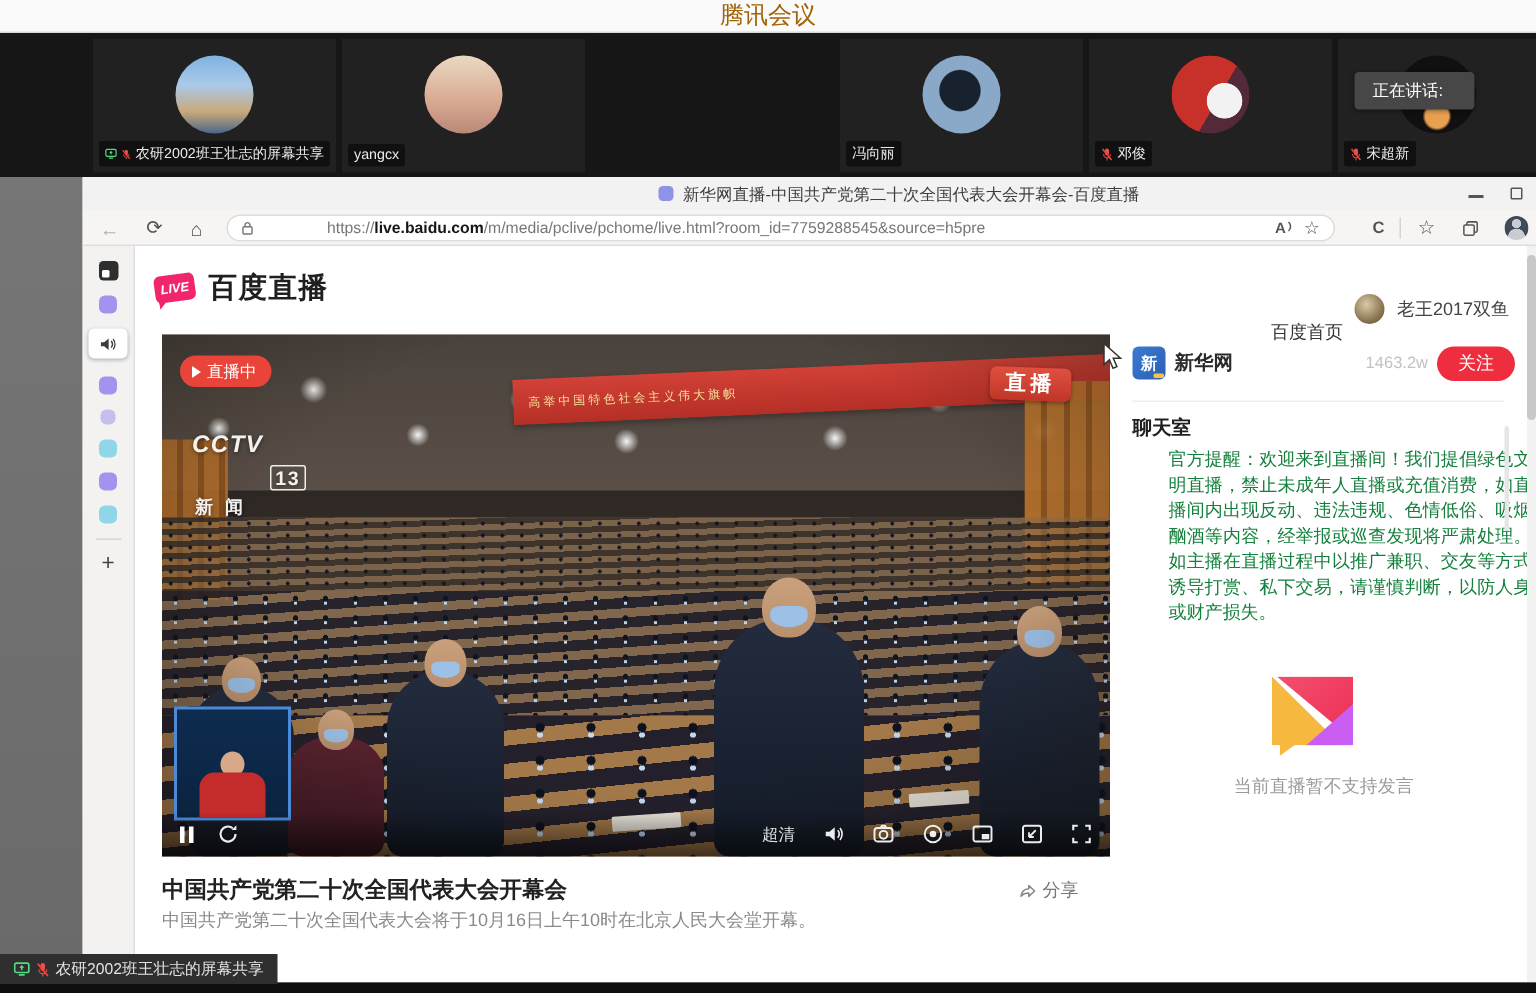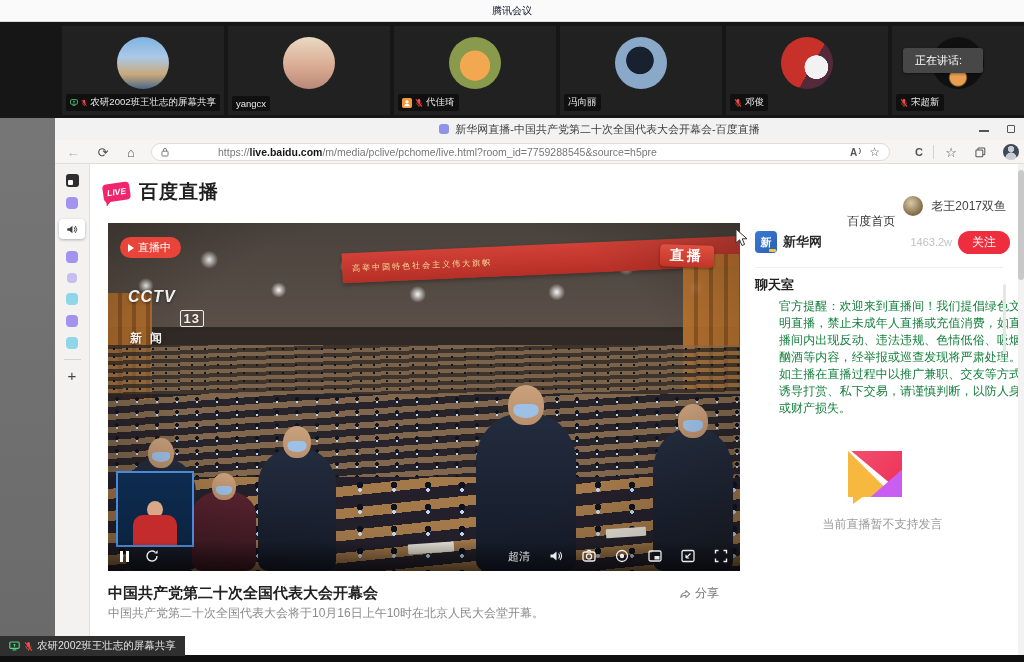--- a/index.html
+++ b/index.html
@@ -3,21 +3,21 @@
 <meta charset="utf-8">
 <style>
   html,body{margin:0;padding:0;background:#000;}
   #screen{position:relative;width:1024px;height:662px;overflow:hidden;
     font-family:"Liberation Sans","DejaVu Sans",sans-serif;background:#141414;}
   i,span,div{box-sizing:border-box;}
 
   
   .mt-titlebar{position:absolute;left:0;top:0;width:1024px;height:22px;background:#fafafa;
     border-bottom:1px solid #d8d8d8;display:flex;align-items:center;justify-content:center;
-    font-size:10px;color:#0f172a;}
+    font-size:16px;color:#a16207;}
   .strip{position:absolute;left:0;top:22px;width:1024px;height:96px;background:#161616;overflow:hidden;}
   .tile{position:absolute;top:4px;width:162px;height:89px;background:#212121;}
   .avatar{position:absolute;left:50%;top:11px;transform:translateX(-50%);width:52px;height:52px;border-radius:50%;}
   .av1{background:linear-gradient(180deg,#7fb3e0 0%,#aac9e8 38%,#c9a87a 72%,#49688a 100%);}
   .av2{background:linear-gradient(180deg,#ead9c2,#d8a890 60%,#b8887a);}
   .av3{background:radial-gradient(circle at 50% 55%,#f2a851 0 38%,#8a9a4c 40%);}
   .av4{background:radial-gradient(circle at 48% 45%,#18222e 0 34%,#8aa8c8 36%);}
   .av5{background:radial-gradient(circle at 68% 58%,#f2f2f2 0 25%,transparent 26%),linear-gradient(120deg,#c8302a 58%,#54293a 58%);}
   .av6{background:radial-gradient(circle at 50% 78%,#e8a050 0 16%,#101010 20%);}
   .tlabel{position:absolute;left:4px;bottom:4px;max-width:calc(100% - 8px);background:rgba(12,12,12,.82);
@@ -207,37 +207,20 @@
           </svg>
         <span>农研2002班王壮志的屏幕共享</span>
       </span>
     </div>
     <div class="tile" style="left:228px">
       <span class="avatar av2"></span>
       <span class="tlabel">
           <span>yangcx</span>
         </span>
     </div>
-    <div class="tile" style="left:394px">
-      <span class="avatar av3"></span>
-      <span class="tlabel">
-        <svg viewBox="0 0 12 12" width="10" height="10">
-            <rect width="12" height="12" rx="2" fill="#f29a3a"></rect>
-            <circle cx="6" cy="4.6" r="2" fill="#fff"></circle>
-            <path d="M2.5 10c.4-2 1.8-3 3.5-3s3.1 1 3.5 3z" fill="#fff"></path>
-          </svg>
-        <svg viewBox="0 0 12 14" width="8" height="10">
-            <rect x="4" y="1" width="4" height="7" rx="2" fill="#e05555"></rect>
-            <path d="M2.5 6.5a3.5 4 0 0 0 7 0" stroke="#e05555" fill="none"></path>
-            <line x1="6" y1="10.5" x2="6" y2="13" stroke="#e05555"></line>
-            <line x1="1.5" y1="1.5" x2="10.5" y2="12.5" stroke="#ff3b30" stroke-width="1.6"></line>
-          </svg>
-        <span>代佳琦</span>
-      </span>
-    </div>
     <div class="tile" style="left:560px">
       <span class="avatar av4"></span>
       <span class="tlabel">
           <span>冯向丽</span>
         </span>
     </div>
     <div class="tile" style="left:892px;width:132px">
       <span class="avatar av6"></span>
       <span class="tlabel">
         <svg viewBox="0 0 12 14" width="8" height="10">

